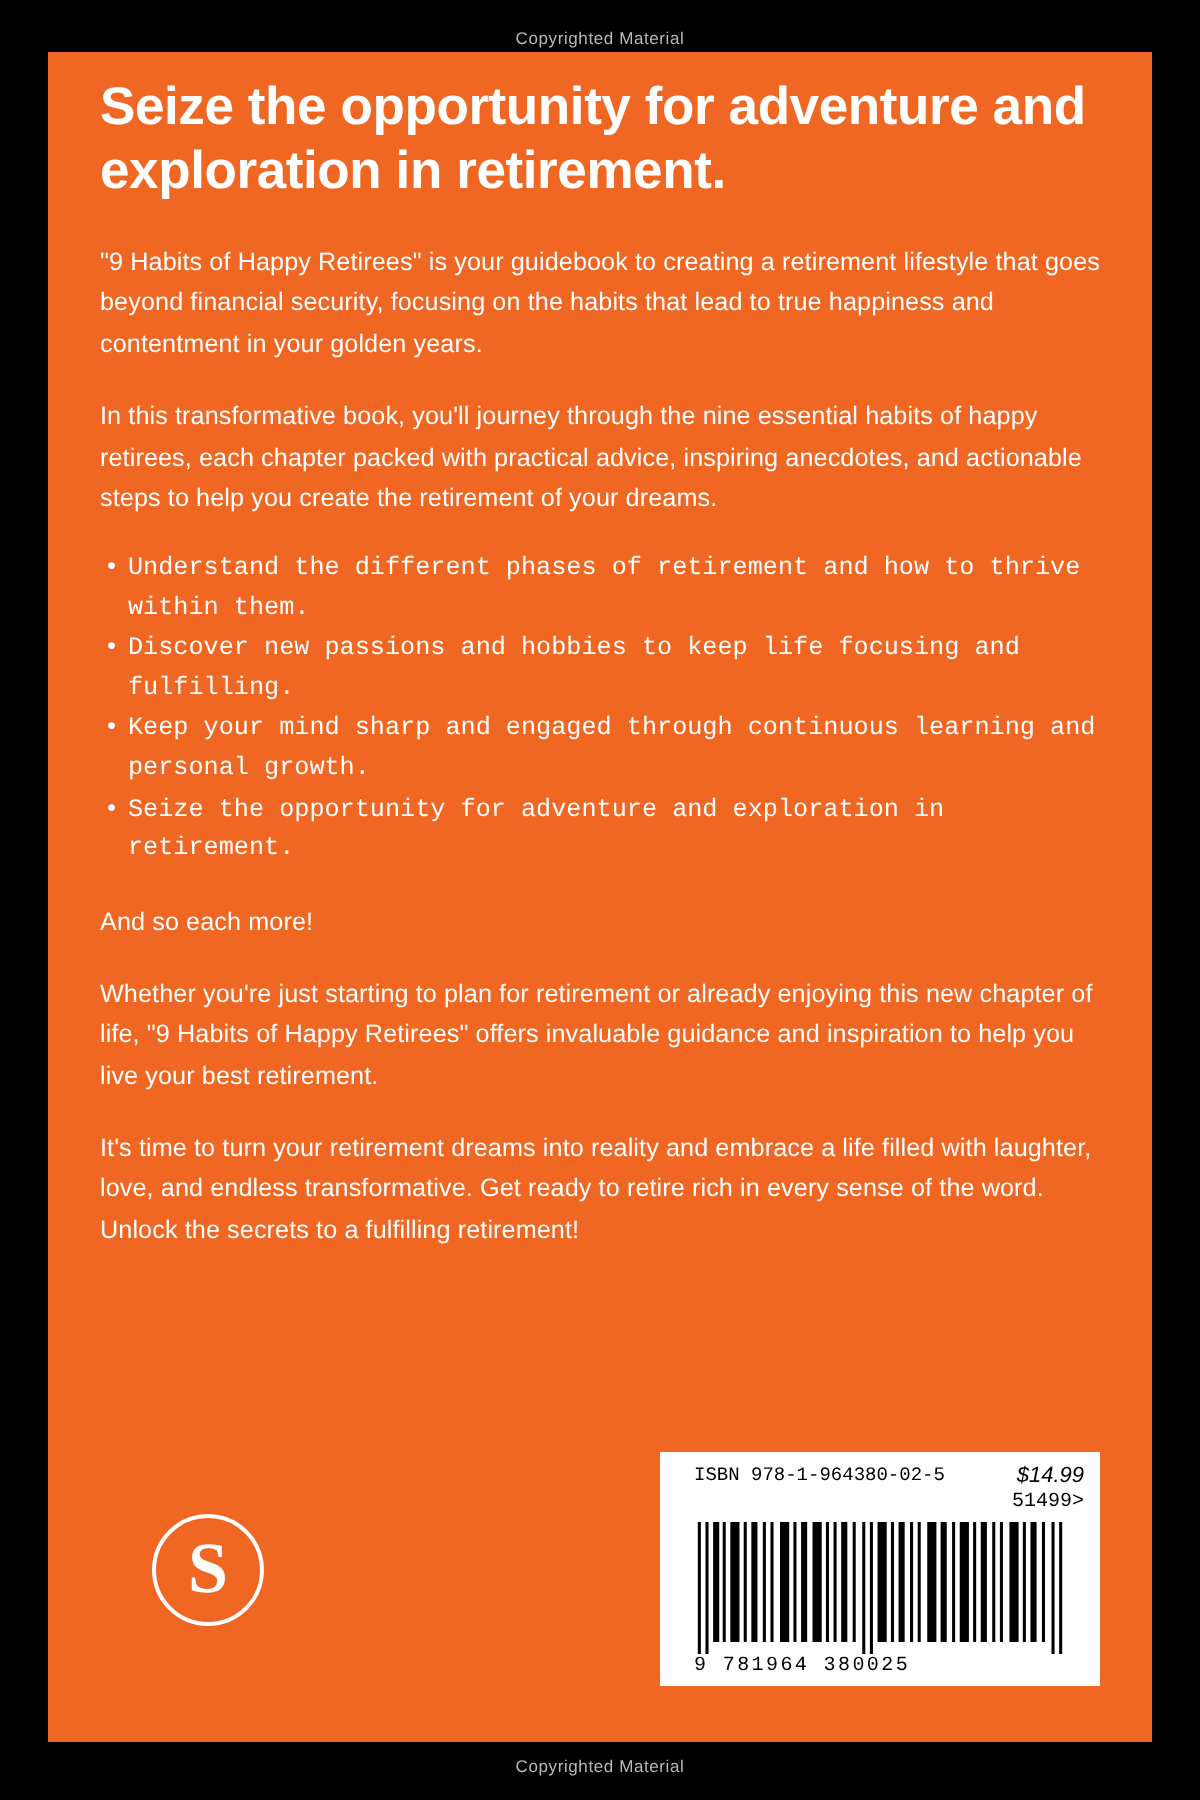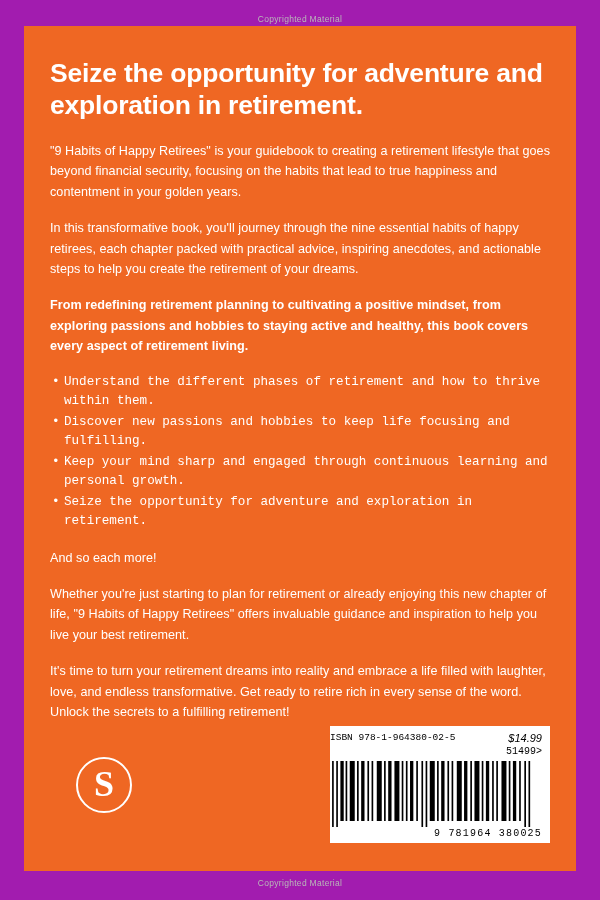--- a/index.html
+++ b/index.html
@@ -10,21 +10,21 @@
     width: 600px;
     height: 900px;
     background: #ffffff;
     font-family: "Liberation Sans", sans-serif;
     overflow: hidden;
   }
   .page {
     position: relative;
     width: 600px;
     height: 900px;
-    background: #a21caf;
+    background: #000000;
   }
   .copyright-top, .copyright-bottom {
     position: absolute;
     left: 0;
     width: 600px;
     text-align: center;
     font-size: 8.5px;
     color: #b9b9b9;
     letter-spacing: 0.3px;
     font-family: "Liberation Sans", sans-serif;
@@ -39,21 +39,20 @@
     width: 552px;
     height: 845px;
     background: #ef6723;
     overflow: hidden;
   }
   .cover-inner {
     position: absolute;
     left: 26px;
     top: 12px;
     right: 26px;
-    margin-top: 20px;
   }
   .headline {
     color: #ffffff;
     font-size: 26.5px;
     line-height: 1.19;
     font-weight: bold;
     letter-spacing: -0.2px;
     margin: 0 0 20px 0;
     font-family: "Liberation Sans", sans-serif;
     max-width: 505px;
@@ -139,21 +138,21 @@
     margin-top: 2px;
   }
 
   
   .barcode-block {
     position: absolute;
     right: 26px;
     bottom: 28px;
     width: 220px;
     background: #ffffff;
-    padding: 6px 8px 4px 0;
+    padding: 6px 8px 4px 17px;
     box-sizing: border-box;
   }
   .barcode-top {
     display: flex;
     justify-content: space-between;
     align-items: flex-start;
     font-family: "Liberation Mono", monospace;
     font-size: 9.5px;
     color: #000000;
     line-height: 1.25;
@@ -167,40 +166,38 @@
     height: 66px;
     width: 100%;
     display: block;
   }
   .barcode-num {
     font-family: "Liberation Mono", monospace;
     font-size: 10px;
     letter-spacing: 1.2px;
     color: #000;
     margin-top: 1px;
-    text-align: right;
   }
 </style>
 </head>
 <body>
 
 <div class="page">
 
   <div class="copyright-top">Copyrighted Material</div>
 
   <div class="cover">
     <div class="cover-inner">
 
       <h1 class="headline">Seize the opportunity for adventure and exploration in retirement.</h1>
 
       <p class="para">"9 Habits of Happy Retirees" is your guidebook to creating a retirement lifestyle that goes beyond financial security, focusing on the habits that lead to true happiness and contentment in your golden years.</p>
 
       <p class="para">In this transformative book, you'll journey through the nine essential habits of happy retirees, each chapter packed with practical advice, inspiring anecdotes, and actionable steps to help you create the retirement of your dreams.</p>
 
-      <p class="para bold">From redefining retirement planning to cultivating a positive mindset, from exploring passions and hobbies to staying active and healthy, this book covers every aspect of retirement living.</p>
 
 
       <ul class="bullets">
         <li>Understand the different phases of retirement and how to thrive within them.</li>
         <li>Discover new passions and hobbies to keep life focusing and fulfilling.</li>
         <li>Keep your mind sharp and engaged through continuous learning and personal growth.</li>
         <li>Seize the opportunity for adventure and exploration in retirement.</li>
       </ul>
 
       <p class="para">And so each more!</p>

